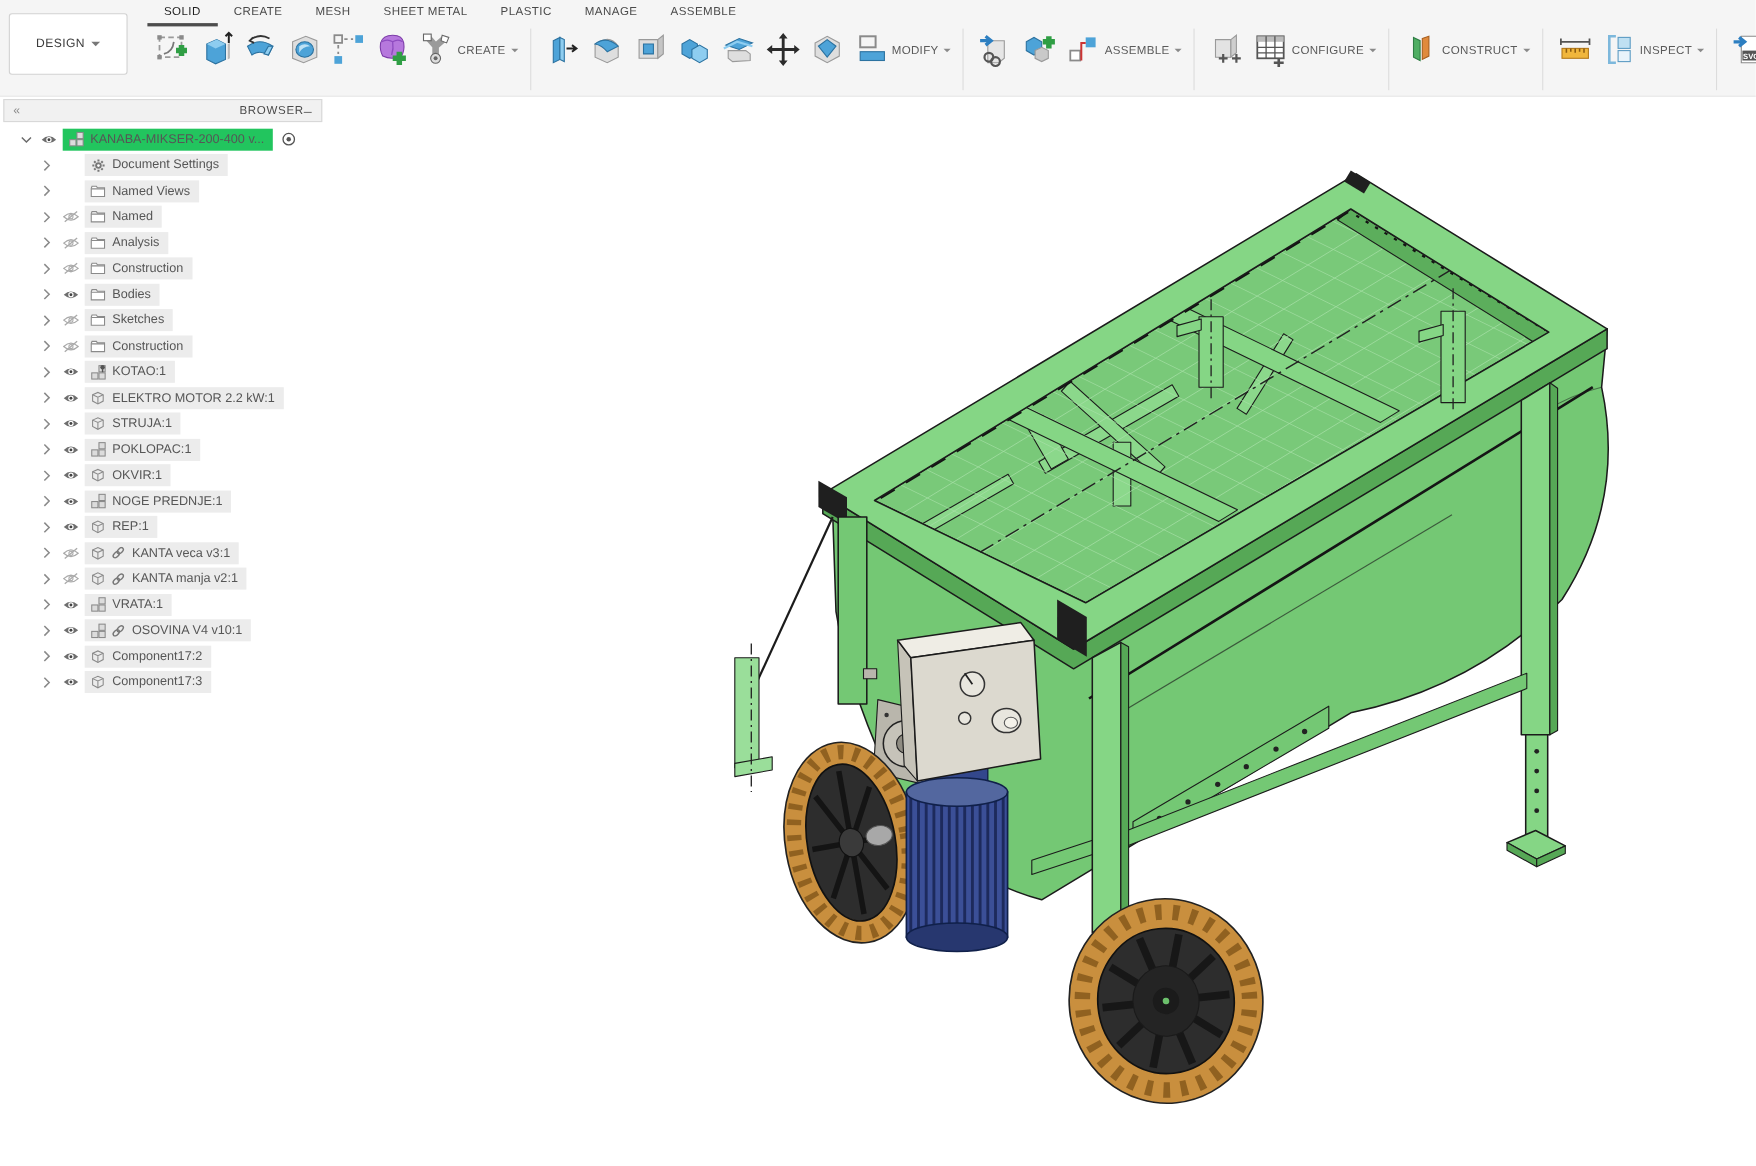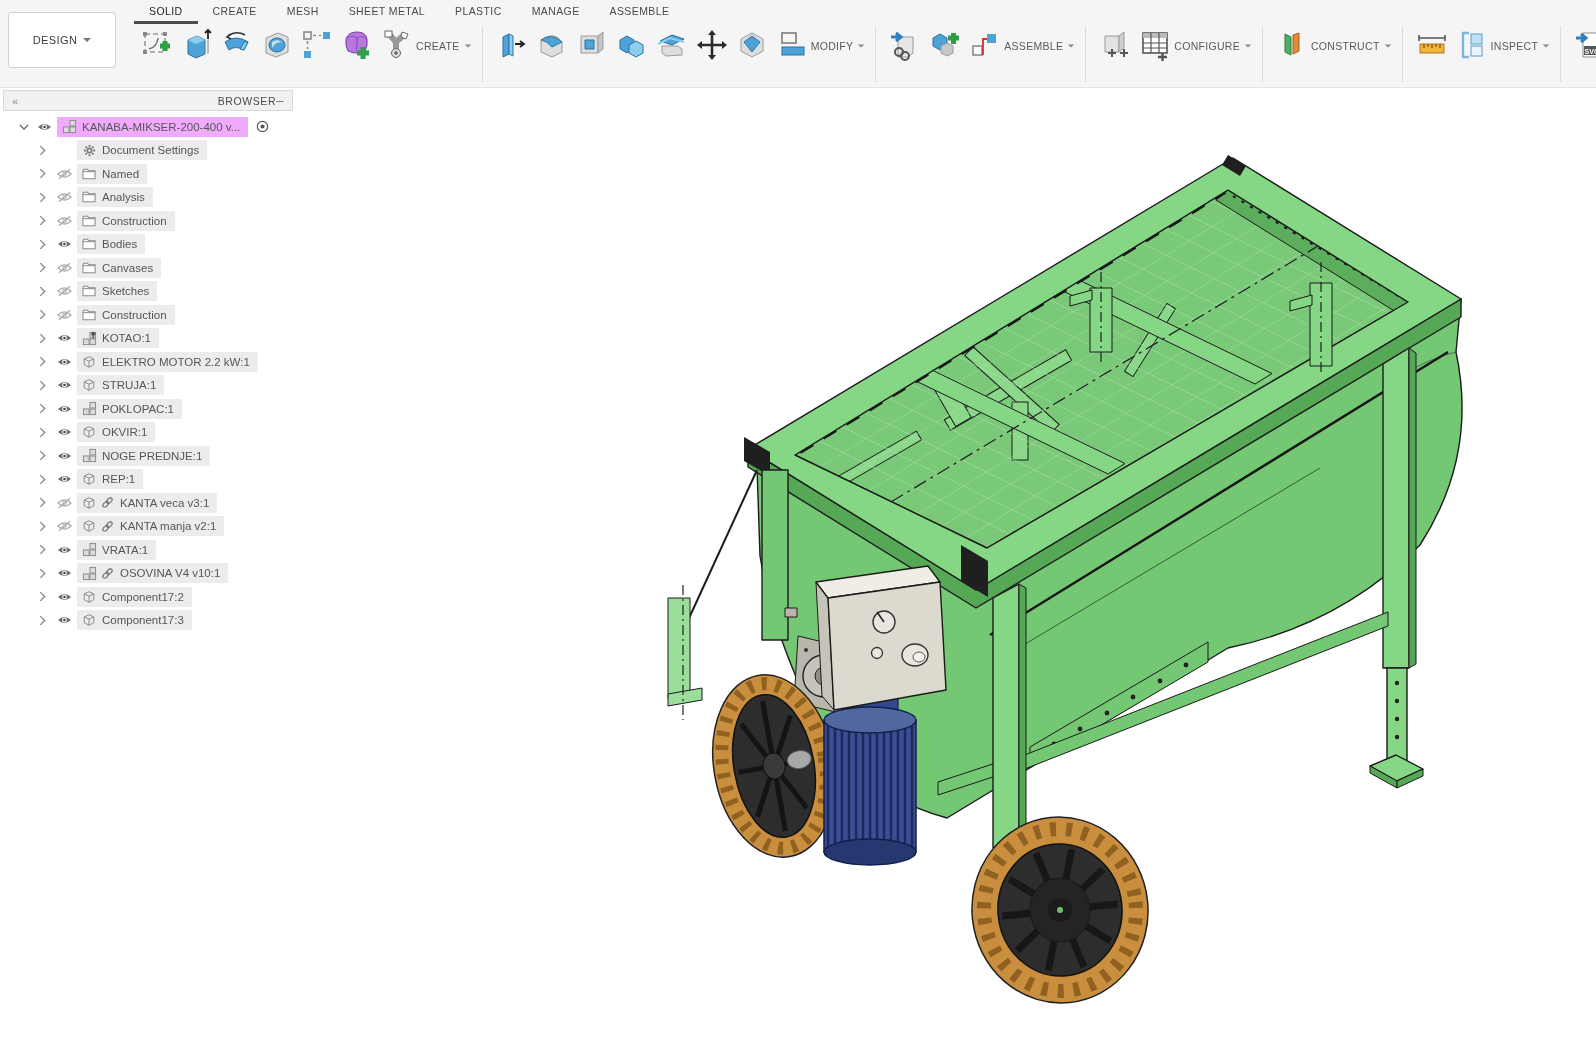--- a/index.html
+++ b/index.html
@@ -52,21 +52,21 @@
   .trow.eye-on .eyeon { display:inline-flex; }
   .trow.eye-off .eyeoff { display:inline-flex; }
   .pill .gear,.pill .folder,.pill .cube,.pill .asm,.pill .link { display:none; }
   .trow.icon-gear .gear { display:inline-flex; }
   .trow.icon-folder .folder { display:inline-flex; }
   .trow.icon-cube .cube { display:inline-flex; }
   .trow.icon-asm .asm, .trow.icon-asm-pin .asm { display:inline-flex; }
   .trow.has-link .link { display:inline-flex; }
   .asm .pin { display:none; }
   .trow.icon-asm-pin .asm .pin { display:block; }
-  .rootrow .pill { background:#f0abfc; }
+  .rootrow .pill { background:#22c55e; }
   .radio { margin-left:8px; display:inline-flex; cursor:pointer; }
 
   
   .viewport { position:absolute; left:0; top:88px; width:1596px; height:972px; background:#fff; }
   svg.scene { position:absolute; left:0; top:0; }
 
   
   .f-g    { fill:var(--g-main); }   .f-gl  { fill:var(--g-light); }
   .f-gd   { fill:var(--g-dark); }   .f-gt  { fill:var(--g-top); }
   .f-gb   { fill:var(--g-bar); }    .f-gp  { fill:var(--g-pale); }
@@ -609,47 +609,40 @@
                 </g>
               </g>
               <circle cx="7" cy="7" r="1.3" fill="#fff"></circle>
             </svg>
       </span>
 
       <span class="lbl">Document Settings</span>
     </span>
   </div>
 
-
-  <div class="trow eye-off icon-folder">
-    <span class="chev">
-      <svg viewBox="0 0 8 12" width="7" height="11">
-            <path d="M1.5 1 L6.5 6 L1.5 11" fill="none" stroke="#8a8a8a" stroke-width="1.6"></path>
-          </svg>
-    </span>
-    <span class="eyeslot">
-
-      <span class="icn eyeoff">
-        <svg viewBox="0 0 16 12" width="15" height="12">
-              <path d="M1 6 Q8 -0.5 15 6 Q8 12.5 1 6Z" fill="none" stroke="#aaa" stroke-width="1.2"></path>
-              <circle cx="8" cy="6" r="2" fill="none" stroke="#aaa"></circle>
-              <path d="M2 11 L14 1" stroke="#aaa" stroke-width="1.3"></path>
-            </svg>
-      </span>
+  <div class="trow eye-none icon-folder">
+    <span class="chev">
+      <svg viewBox="0 0 8 12" width="7" height="11">
+            <path d="M1.5 1 L6.5 6 L1.5 11" fill="none" stroke="#8a8a8a" stroke-width="1.6"></path>
+          </svg>
+    </span>
+    <span class="eyeslot">
+      
+      
     </span>
     <span class="pill">
 
       <span class="icn folder">
         <svg viewBox="0 0 15 12" width="14" height="12">
               <path d="M1 3 L1 11 L14 11 L14 2.5 L7 2.5 L6 1 L1.8 1 L1 3 Z" fill="#fff" stroke="#8a8a8a" stroke-width="1.1"></path>
               <path d="M1 3.5 H14" stroke="#8a8a8a" stroke-width="1.1"></path>
             </svg>
       </span>
 
-      <span class="lbl">Named</span>
+      <span class="lbl">Named Views</span>
     </span>
   </div>
 
   <div class="trow eye-off icon-folder">
     <span class="chev">
       <svg viewBox="0 0 8 12" width="7" height="11">
             <path d="M1.5 1 L6.5 6 L1.5 11" fill="none" stroke="#8a8a8a" stroke-width="1.6"></path>
           </svg>
     </span>
     <span class="eyeslot">
@@ -664,21 +657,21 @@
     </span>
     <span class="pill">
 
       <span class="icn folder">
         <svg viewBox="0 0 15 12" width="14" height="12">
               <path d="M1 3 L1 11 L14 11 L14 2.5 L7 2.5 L6 1 L1.8 1 L1 3 Z" fill="#fff" stroke="#8a8a8a" stroke-width="1.1"></path>
               <path d="M1 3.5 H14" stroke="#8a8a8a" stroke-width="1.1"></path>
             </svg>
       </span>
 
-      <span class="lbl">Analysis</span>
+      <span class="lbl">Named</span>
     </span>
   </div>
 
   <div class="trow eye-off icon-folder">
     <span class="chev">
       <svg viewBox="0 0 8 12" width="7" height="11">
             <path d="M1.5 1 L6.5 6 L1.5 11" fill="none" stroke="#8a8a8a" stroke-width="1.6"></path>
           </svg>
     </span>
     <span class="eyeslot">
@@ -693,81 +686,82 @@
     </span>
     <span class="pill">
 
       <span class="icn folder">
         <svg viewBox="0 0 15 12" width="14" height="12">
               <path d="M1 3 L1 11 L14 11 L14 2.5 L7 2.5 L6 1 L1.8 1 L1 3 Z" fill="#fff" stroke="#8a8a8a" stroke-width="1.1"></path>
               <path d="M1 3.5 H14" stroke="#8a8a8a" stroke-width="1.1"></path>
             </svg>
       </span>
 
-      <span class="lbl">Construction</span>
-    </span>
-  </div>
-
-  <div class="trow eye-on icon-folder">
-    <span class="chev">
-      <svg viewBox="0 0 8 12" width="7" height="11">
-            <path d="M1.5 1 L6.5 6 L1.5 11" fill="none" stroke="#8a8a8a" stroke-width="1.6"></path>
-          </svg>
-    </span>
-    <span class="eyeslot">
-      <span class="icn eyeon">
-        <svg viewBox="0 0 16 12" width="15" height="12">
-              <path d="M1 6 Q8 -0.5 15 6 Q8 12.5 1 6Z" fill="#6e6e6e"></path>
-              <circle cx="8" cy="6" r="2.6" fill="#fff"></circle>
-              <circle cx="8" cy="6" r="1.4" fill="#444"></circle>
-            </svg>
-      </span>
-
+      <span class="lbl">Analysis</span>
+    </span>
+  </div>
+
+  <div class="trow eye-off icon-folder">
+    <span class="chev">
+      <svg viewBox="0 0 8 12" width="7" height="11">
+            <path d="M1.5 1 L6.5 6 L1.5 11" fill="none" stroke="#8a8a8a" stroke-width="1.6"></path>
+          </svg>
+    </span>
+    <span class="eyeslot">
+
+      <span class="icn eyeoff">
+        <svg viewBox="0 0 16 12" width="15" height="12">
+              <path d="M1 6 Q8 -0.5 15 6 Q8 12.5 1 6Z" fill="none" stroke="#aaa" stroke-width="1.2"></path>
+              <circle cx="8" cy="6" r="2" fill="none" stroke="#aaa"></circle>
+              <path d="M2 11 L14 1" stroke="#aaa" stroke-width="1.3"></path>
+            </svg>
+      </span>
     </span>
     <span class="pill">
 
       <span class="icn folder">
         <svg viewBox="0 0 15 12" width="14" height="12">
               <path d="M1 3 L1 11 L14 11 L14 2.5 L7 2.5 L6 1 L1.8 1 L1 3 Z" fill="#fff" stroke="#8a8a8a" stroke-width="1.1"></path>
               <path d="M1 3.5 H14" stroke="#8a8a8a" stroke-width="1.1"></path>
             </svg>
       </span>
 
-      <span class="lbl">Bodies</span>
-    </span>
-  </div>
-
-  <div class="trow eye-off icon-folder">
-    <span class="chev">
-      <svg viewBox="0 0 8 12" width="7" height="11">
-            <path d="M1.5 1 L6.5 6 L1.5 11" fill="none" stroke="#8a8a8a" stroke-width="1.6"></path>
-          </svg>
-    </span>
-    <span class="eyeslot">
-
-      <span class="icn eyeoff">
-        <svg viewBox="0 0 16 12" width="15" height="12">
-              <path d="M1 6 Q8 -0.5 15 6 Q8 12.5 1 6Z" fill="none" stroke="#aaa" stroke-width="1.2"></path>
-              <circle cx="8" cy="6" r="2" fill="none" stroke="#aaa"></circle>
-              <path d="M2 11 L14 1" stroke="#aaa" stroke-width="1.3"></path>
-            </svg>
-      </span>
+      <span class="lbl">Construction</span>
+    </span>
+  </div>
+
+  <div class="trow eye-on icon-folder">
+    <span class="chev">
+      <svg viewBox="0 0 8 12" width="7" height="11">
+            <path d="M1.5 1 L6.5 6 L1.5 11" fill="none" stroke="#8a8a8a" stroke-width="1.6"></path>
+          </svg>
+    </span>
+    <span class="eyeslot">
+      <span class="icn eyeon">
+        <svg viewBox="0 0 16 12" width="15" height="12">
+              <path d="M1 6 Q8 -0.5 15 6 Q8 12.5 1 6Z" fill="#6e6e6e"></path>
+              <circle cx="8" cy="6" r="2.6" fill="#fff"></circle>
+              <circle cx="8" cy="6" r="1.4" fill="#444"></circle>
+            </svg>
+      </span>
+
     </span>
     <span class="pill">
 
       <span class="icn folder">
         <svg viewBox="0 0 15 12" width="14" height="12">
               <path d="M1 3 L1 11 L14 11 L14 2.5 L7 2.5 L6 1 L1.8 1 L1 3 Z" fill="#fff" stroke="#8a8a8a" stroke-width="1.1"></path>
               <path d="M1 3.5 H14" stroke="#8a8a8a" stroke-width="1.1"></path>
             </svg>
       </span>
 
-      <span class="lbl">Canvases</span>
-    </span>
-  </div>
+      <span class="lbl">Bodies</span>
+    </span>
+  </div>
+
 
   <div class="trow eye-off icon-folder">
     <span class="chev">
       <svg viewBox="0 0 8 12" width="7" height="11">
             <path d="M1.5 1 L6.5 6 L1.5 11" fill="none" stroke="#8a8a8a" stroke-width="1.6"></path>
           </svg>
     </span>
     <span class="eyeslot">
 
       <span class="icn eyeoff">

